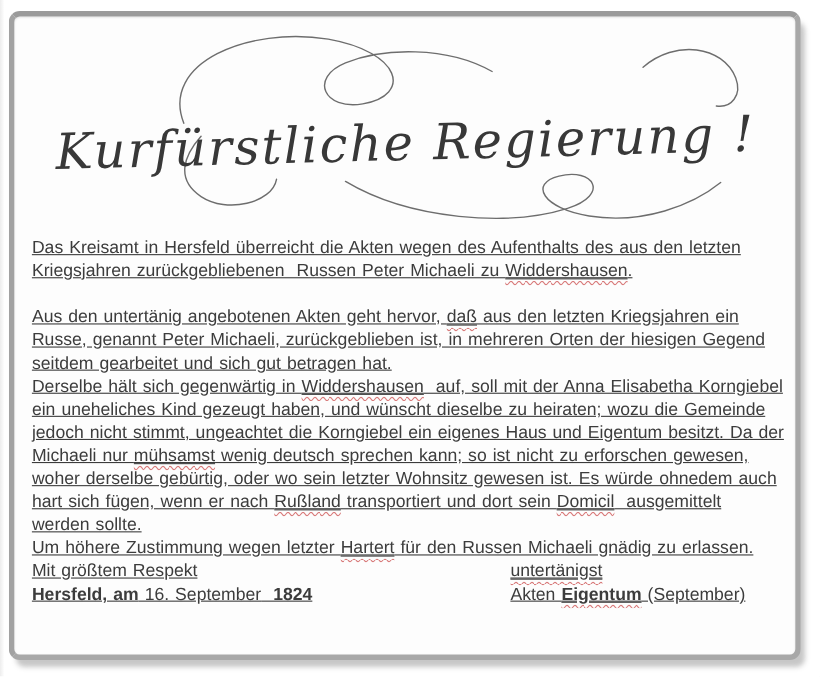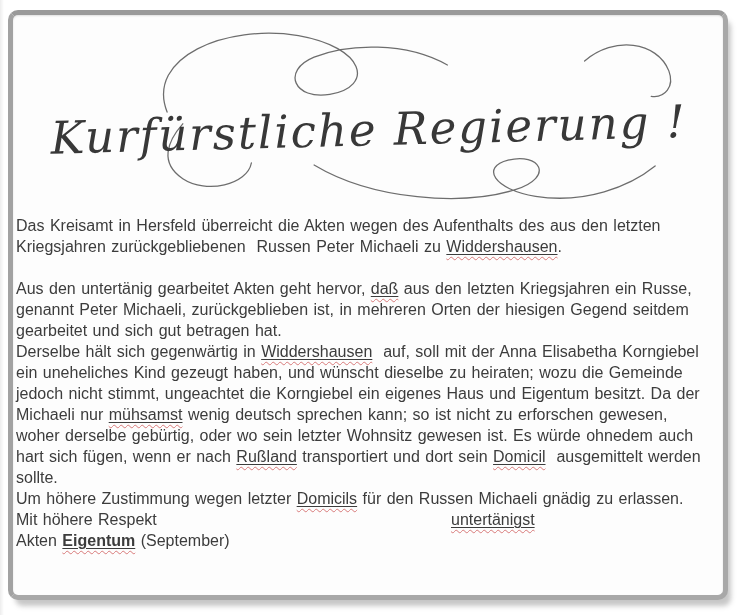--- a/index.html
+++ b/index.html
@@ -34,25 +34,26 @@
     justify-content: center;
   }
   .calligraphy-header svg { width: 706px; height: 196px; }
   .cal-text {
     font-family: "DejaVu Serif", serif;
     font-style: italic;
     font-weight: 500;
     letter-spacing: 2px;
   }
   .body-text {
-    padding: 2px 10px 0 3px;
+    padding: 2px 10px 0 16px;
     font-size: 16px;
     line-height: 21px;
     color: #3c3c3c;
     word-spacing: 1px;
+    text-decoration: underline;
   }
   .body-text p { margin: 0; }
   .body-text p.gap-after { margin-bottom: 21px; }
   .bold { font-weight: bold; }
   .u-solid {
     text-decoration: underline;
     text-decoration-thickness: 1px;
     text-underline-offset: 2px;
   }
   .u-wavy {
@@ -82,30 +83,31 @@
           <path d="M 300 152 C 360 188 452 194 506 177 C 546 164 530 139 498 147 C 470 154 483 177 526 184 C 576 192 622 174 648 153"></path>
           <path d="M 576 46 C 606 20 650 26 662 56 C 668 72 658 84 644 82"></path>
         </g>
         <text class="cal-text" x="356" y="132" font-size="46" fill="#383838" text-anchor="middle" transform="rotate(-1.5 356 132)">Kurfürstliche Regierung !</text>
       </svg>
     </div>
 
     <div class="body-text">
       <div>
           <p class="gap-after"><span>Das Kreisamt in Hersfeld überreicht die Akten wegen des Aufenthalts des aus den letzten Kriegsjahren zurückgebliebenen&nbsp; Russen Peter Michaeli zu </span><span class="u-solid"><span class="u-wavy">Widdershausen</span></span><span>.</span></p>
-          <p><span>Aus den untertänig gearbeitet Akten geht hervor, </span><span class="u-solid"><span class="u-wavy">daß</span></span><span> aus den letzten Kriegsjahren ein Russe, genannt Peter Michaeli, zurückgeblieben ist, in mehreren Orten der hiesigen Gegend seitdem gearbeitet und sich gut betragen hat.</span></p>
+          <p><span>Aus den untertänig angebotenen Akten geht hervor, </span><span class="u-solid"><span class="u-wavy">daß</span></span><span> aus den letzten Kriegsjahren ein Russe, genannt Peter Michaeli, zurückgeblieben ist, in mehreren Orten der hiesigen Gegend seitdem gearbeitet und sich gut betragen hat.</span></p>
           <p><span>Derselbe hält sich gegenwärtig in </span><span class="u-solid"><span class="u-wavy">Widdershausen</span></span><span>&nbsp; auf, soll mit der Anna Elisabetha Korngiebel ein uneheliches Kind gezeugt haben, und wünscht dieselbe zu heiraten; wozu die Gemeinde jedoch nicht stimmt, ungeachtet die Korngiebel ein eigenes Haus und Eigentum besitzt. Da der Michaeli nur </span><span class="u-solid"><span class="u-wavy">mühsamst</span></span><span> wenig deutsch sprechen kann; so ist nicht zu erforschen gewesen, woher derselbe gebürtig, oder wo sein letzter Wohnsitz gewesen ist. Es würde ohnedem auch hart sich fügen, wenn er nach </span><span class="u-solid"><span class="u-wavy">Rußland</span></span><span> transportiert und dort sein </span><span class="u-solid"><span class="u-wavy">Domicil</span></span><span>&nbsp; ausgemittelt werden sollte.</span></p>
-          <p><span>Um höhere Zustimmung wegen letzter </span><span class="u-solid"><span class="u-wavy">Domicils</span></span><span> für den Russen Michaeli gnädig zu erlassen.</span></p>
+          <p><span>Um höhere Zustimmung wegen letzter </span><span class="u-solid"><span class="u-wavy">Hartert</span></span><span> für den Russen Michaeli gnädig zu erlassen.</span></p>
         </div>
 
       <div class="signature-block">
         <div class="sig-row">
-          <span><span>Mit höhere Respekt</span></span>
+          <span><span>Mit größtem Respekt</span></span>
           <span><span class="u-solid"><span class="u-wavy">untertänigst</span></span></span>
         </div>
         <div class="sig-row">
+          <span><span class="bold">Hersfeld, am</span><span> 16. September</span><span class="bold">&nbsp; 1824</span></span>
           <span><span>Akten </span><span class="bold u-solid"><span class="u-wavy">Eigentum</span></span><span> (September)</span></span>
         </div>
       </div>
     </div>
 
   </div>
 </div>
 
 </body></html>

